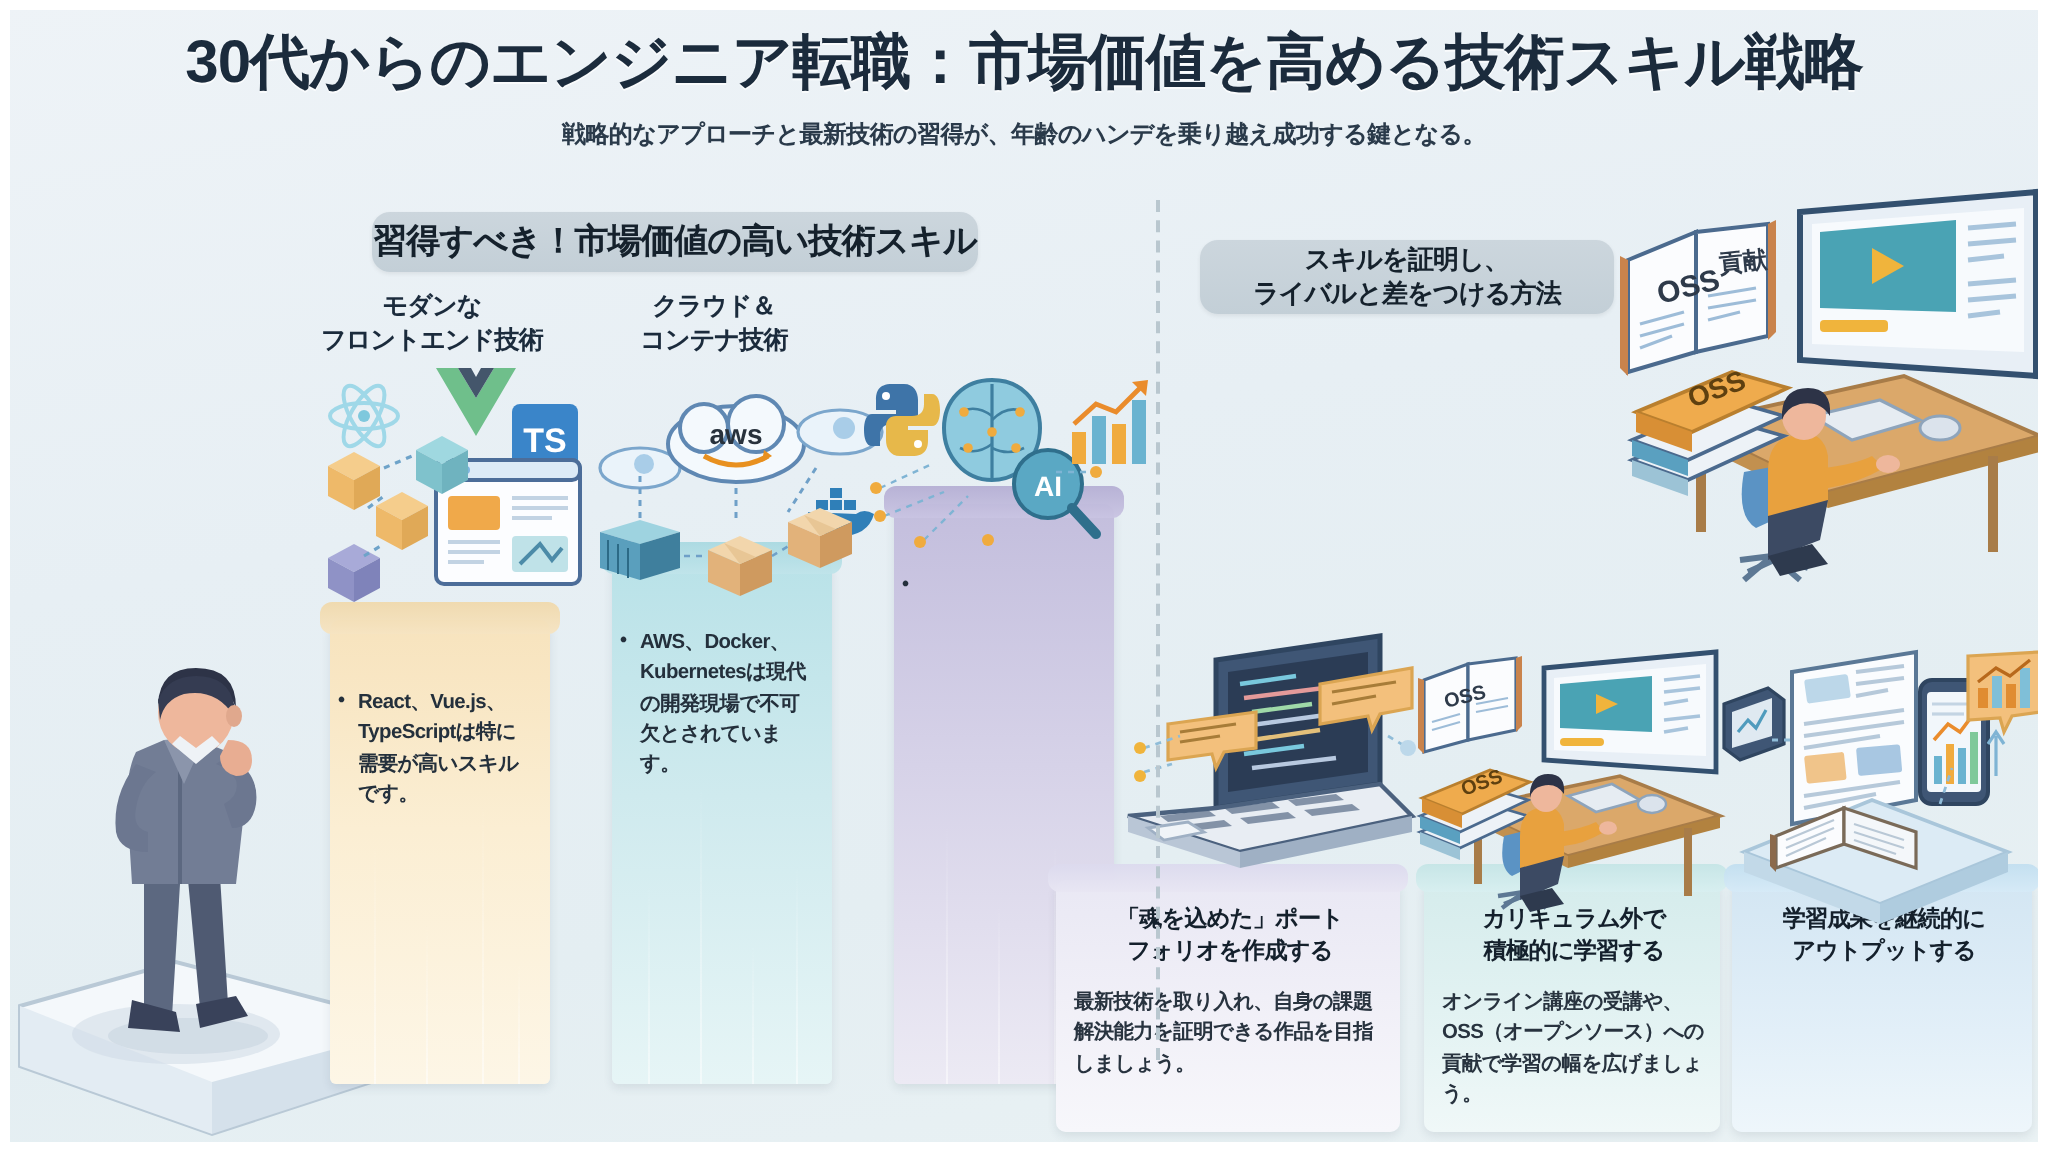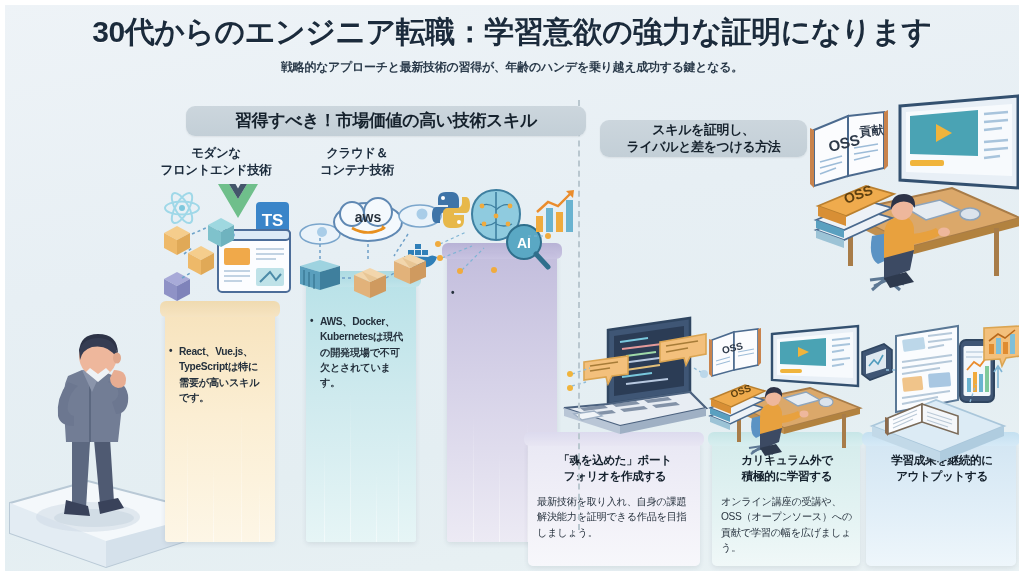--- a/index.html
+++ b/index.html
@@ -35,21 +35,21 @@
   
   .pill {
     position:absolute; z-index:30;
     background:linear-gradient(180deg,#ccd6dd 0%, #c3cfd7 100%);
     border-radius:9px;
     color:#15212c; font-weight:700; text-align:center;
     display:flex; align-items:center; justify-content:center;
     line-height:1.25; letter-spacing:-0.4px;
     box-shadow:0 1px 2px rgba(0,0,0,.07);
   }
-  #pill-left  { left:186px; top:106px; width:400px; height:30px; font-size:17px; }
+  #pill-left  { left:186px; top:106px; width:303px; height:30px; font-size:17px; }
   #pill-right { left:600px; top:120px; width:207px; height:37px; font-size:13px; }
 
   
   .divider {
     position:absolute; left:578px; top:100px; width:0; height:430px; z-index:20;
     border-left:2px dashed #b9c7cf;
   }
 
   
   .col-head {
@@ -97,21 +97,21 @@
   .rcard .cap {
     position:absolute; left:-4px; right:-4px; top:-8px; height:14px; border-radius:6px; opacity:.95;
   }
   .rcard h3 {
     position:absolute; left:9px; right:7px; top:12px;
     font-size:11.6px; font-weight:700; color:#14202c; line-height:1.35;
     text-align:center; letter-spacing:-0.4px;
   }
   .rcard p {
     position:absolute; left:9px; right:7px; top:54px;
-    font-size:10.2px; font-weight:400; color:#28333f; line-height:1.5;
+    font-size:10.2px; font-weight:700; color:#28333f; line-height:1.5;
     letter-spacing:-0.3px;
   }
   #rcard1 { left:528px; top:440px; width:172px; height:126px;
     background:linear-gradient(180deg,#e9e8f4 0%,#f2f1f8 60%,#f7f7fb 100%); }
   #rcard1 .cap { background:linear-gradient(180deg,#dcdaee,#e8e6f3); }
   #rcard2 { left:712px; top:440px; width:148px; height:126px;
     background:linear-gradient(180deg,#d5ecec 0%,#e4f3f3 60%,#f0f8f8 100%); }
   #rcard2 .cap { background:linear-gradient(180deg,#c5e5e6,#d8eff0); }
   #rcard3 { left:866px; top:440px; width:150px; height:126px;
     background:linear-gradient(180deg,#d3e6f3 0%,#e2eff8 60%,#eef6fb 100%); }
@@ -122,21 +122,21 @@
 
   svg { display:block; overflow:visible; }
   .art { position:absolute; z-index:16; }
 </style>
 </head>
 <body>
 
 <div id="infographic">
 
   <div class="header">
-    <div class="title">30代からのエンジニア転職：学習意欲の強力な証明になります</div>
+    <div class="title">30代からのエンジニア転職：市場価値を高める技術スキル戦略</div>
     <div class="subtitle">戦略的なアプローチと最新技術の習得が、年齢のハンデを乗り越え成功する鍵となる。</div>
   </div>
 
   <div class="divider"></div>
 
   <div class="pill" id="pill-left">
     <span>習得すべき！市場価値の高い技術スキル</span>
   </div>
   <div class="pill" id="pill-right">
     <div>

